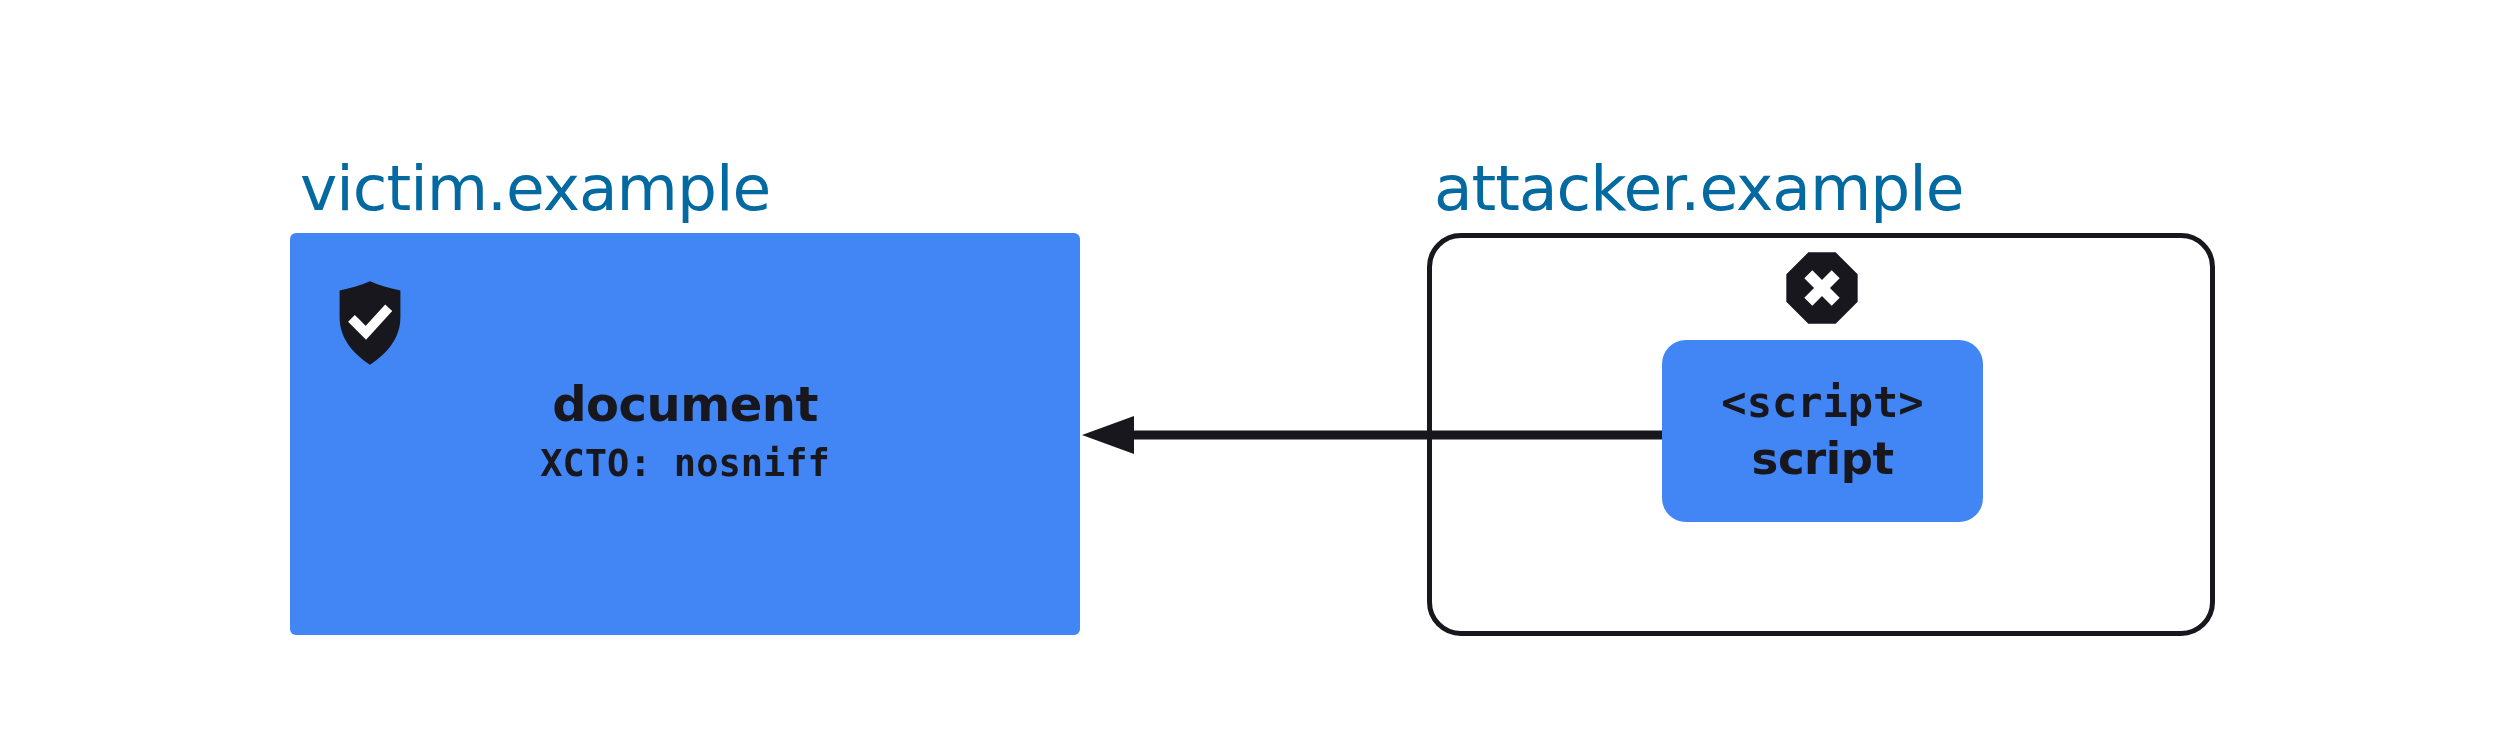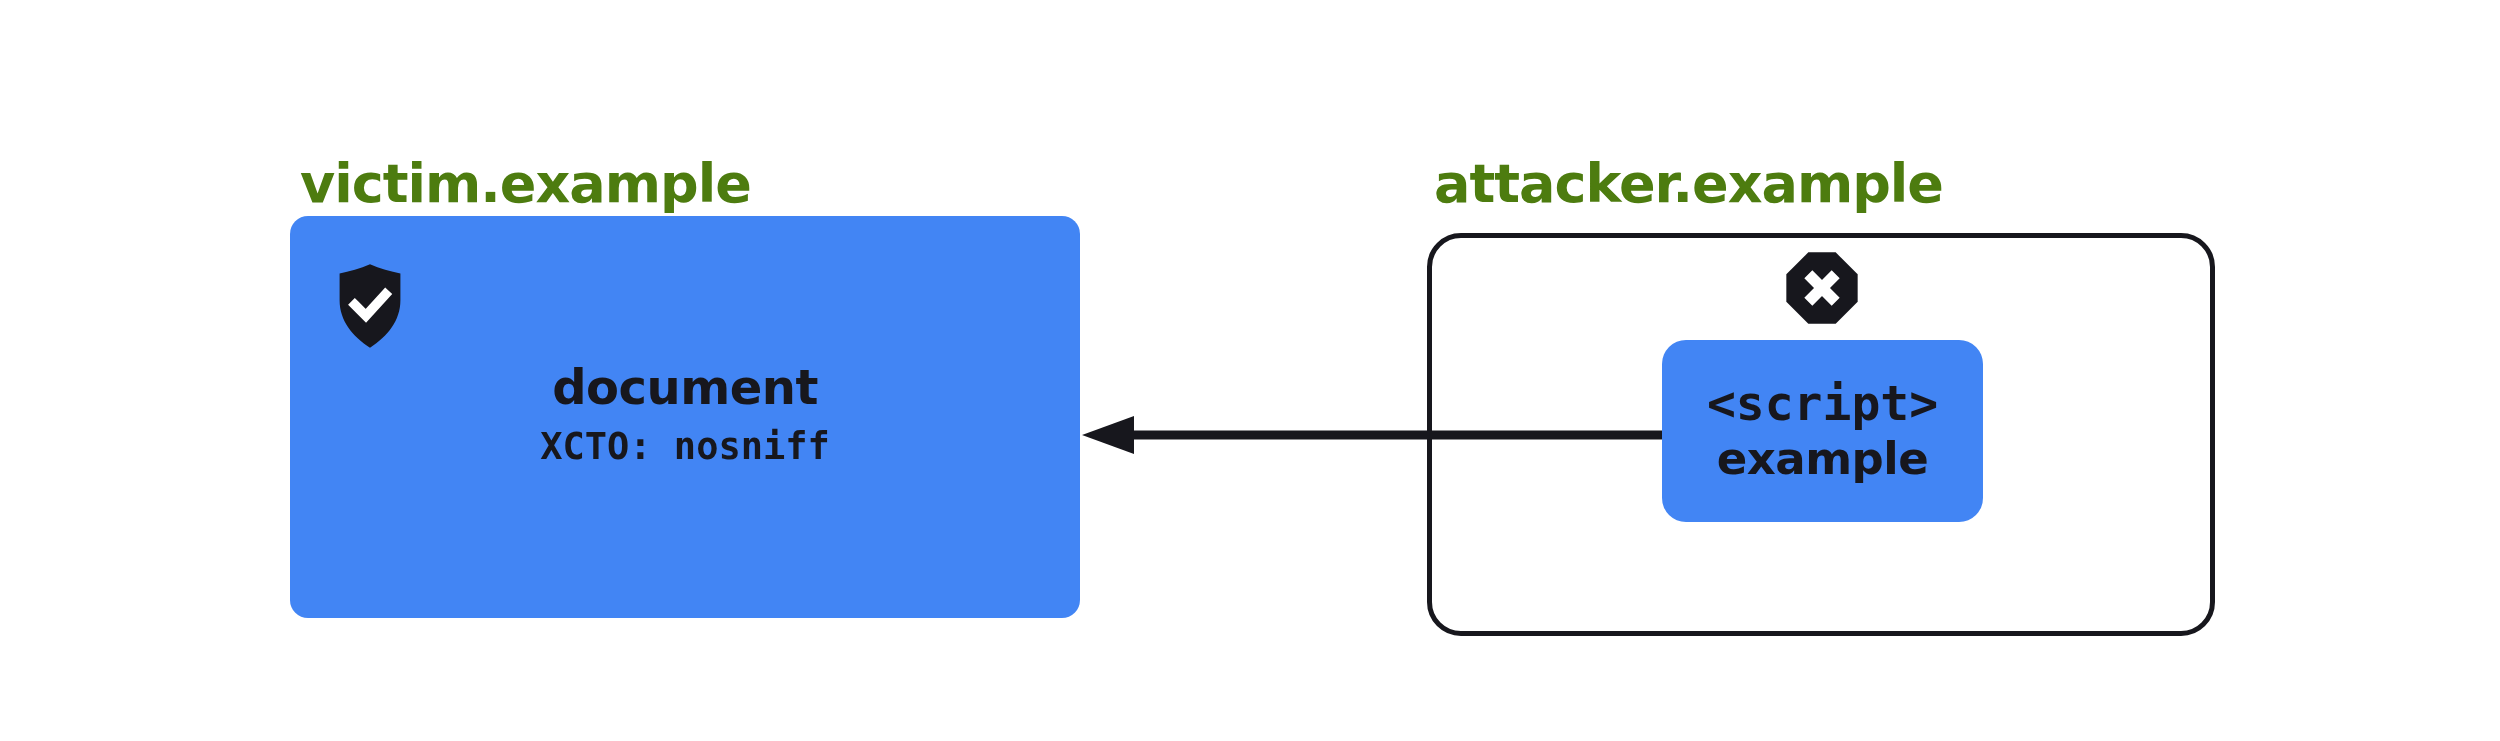--- a/index.html
+++ b/index.html
@@ -8,35 +8,35 @@
     width: 2500px;
     height: 741px;
     background: #ffffff;
     overflow: hidden;
     font-family: "DejaVu Sans", sans-serif;
     color: #17171D;
   }
   .domain-label {
     position: absolute;
     top: 152px;
-    font-size: 54px;
-    font-weight: bold;
+    font-size: 63px;
+    font-weight: normal;
     letter-spacing: -1px;
-    color: #4d7c0f;
+    color: #0369a1;
     white-space: nowrap;
   }
   .victim-label   { left: 300px; }
   .attacker-label { left: 1434px; text-align: center; }
 
   .victim-box {
     position: absolute;
-    left: 290px; top: 216px;
+    left: 290px; top: 233px;
     width: 790px; height: 402px;
     background: #4285F4;
-    border-radius: 18px;
+    border-radius: 6px;
   }
   .shield-icon {
     position: absolute;
     left: 42px; top: 45px;
     width: 76px; height: 90px;
   }
   .center-text {
     position: absolute;
     inset: 0;
     display: flex;
@@ -77,21 +77,21 @@
     left: 350px; top: 10px;
     width: 80px; height: 80px;
   }
   .script-box {
     position: absolute;
     left: 230px; top: 102px;
     width: 321px; height: 182px;
     background: #4285F4;
     border-radius: 24px;
   }
-  .script-box .mono-line { font-size: 48px; line-height: 56px; }
+  .script-box .mono-line { font-size: 42px; line-height: 56px; }
   .script-box .sans-line { font-size: 45px; line-height: 56px; }
 
   .arrow {
     position: absolute;
     left: 1080px; top: 412px;
     width: 582px; height: 46px;
     z-index: 3;
   }
 </style>
 </head>
@@ -126,18 +126,18 @@
   <div class="attacker-box">
     <span class="octagon-icon">
       <svg width="80" height="80" viewBox="0 0 24 24" xmlns="http://www.w3.org/2000/svg">
         <polygon points="7.9,1.3 16.1,1.3 22.7,7.9 22.7,16.1 16.1,22.7 7.9,22.7 1.3,16.1 1.3,7.9" fill="#17171D"></polygon>
         <path d="M7.9 7.9 L16.1 16.1 M16.1 7.9 L7.9 16.1" fill="none" stroke="#ffffff" stroke-width="3.4" stroke-linecap="butt"></path>
       </svg>
     </span>
     <div class="script-box">
       <div class="center-text">
         <div class="mono-line">&lt;script&gt;</div>
-        <div class="sans-line">example</div>
+        <div class="sans-line">script</div>
       </div>
     </div>
   </div>
 
 </div>
 
 </body></html>

